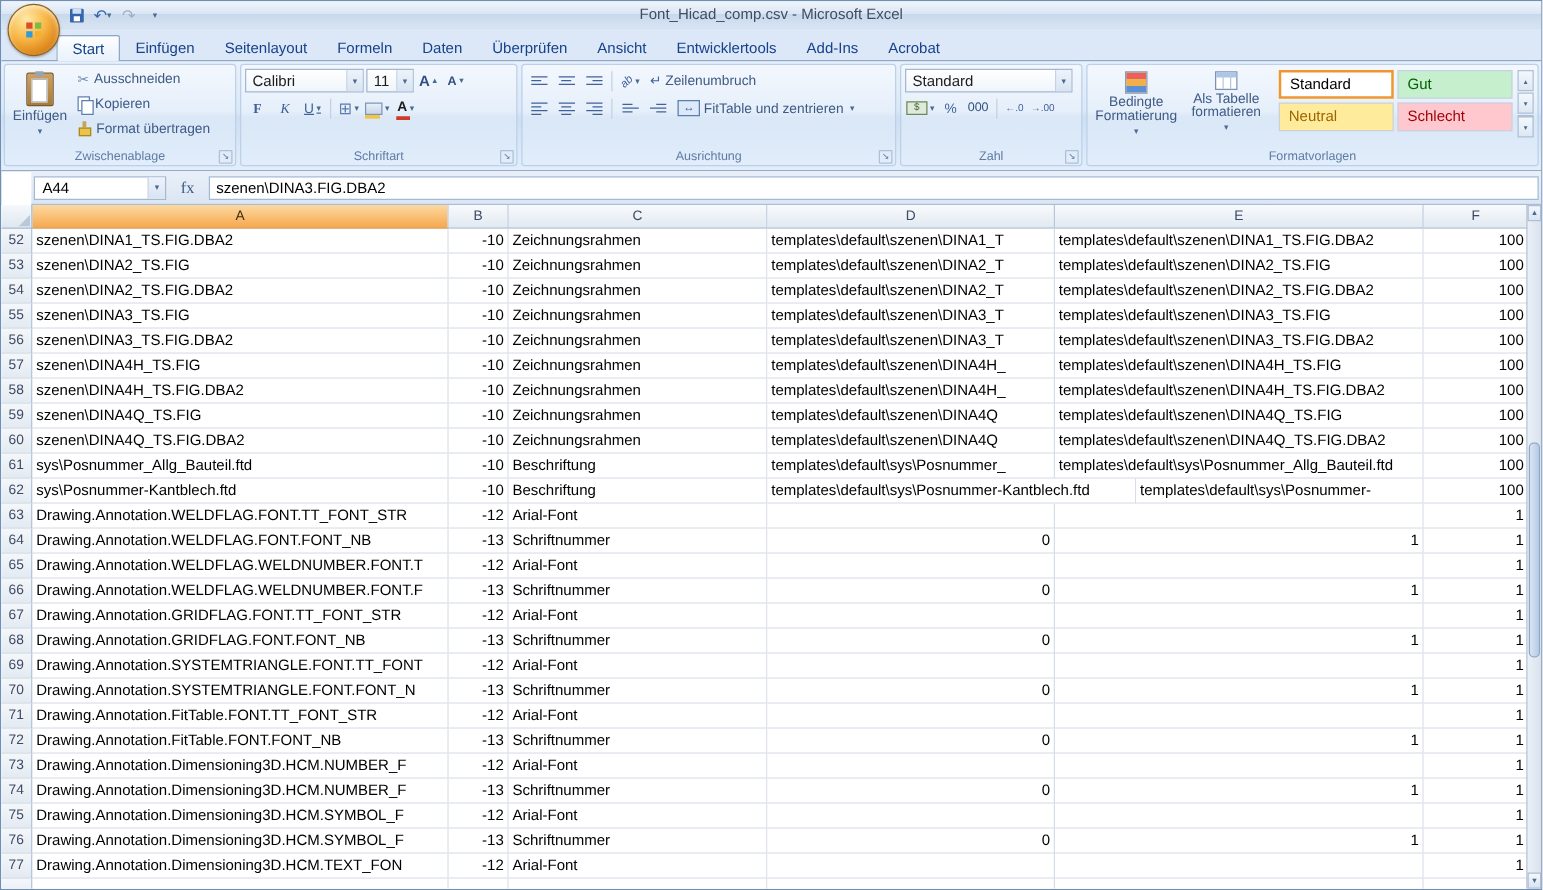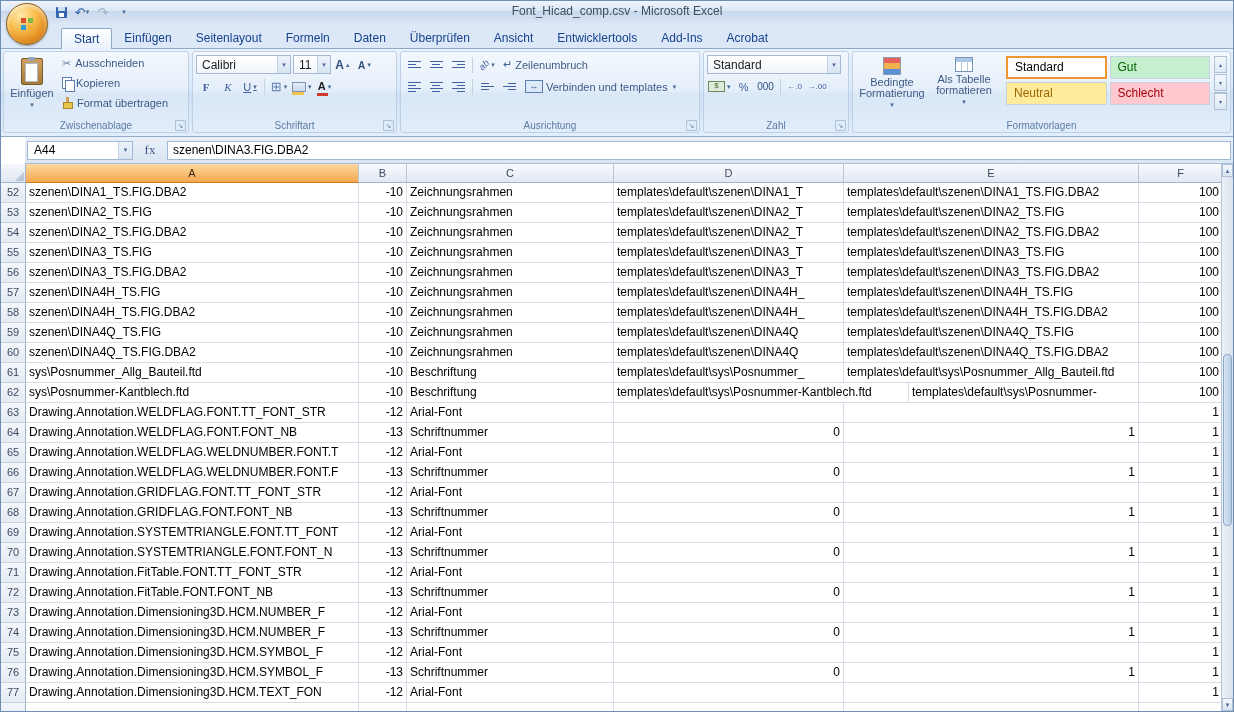--- a/index.html
+++ b/index.html
@@ -18,21 +18,21 @@
   .qat{position:absolute;left:52px;top:0;height:22px;display:flex;align-items:center;gap:5px;z-index:10;}
   .qbtn{display:inline-flex;align-items:center;justify-content:center;height:18px;min-width:16px;}
   .ic-save{width:11px;height:11px;background:#3565ad;position:relative;border-radius:1px;display:inline-block;}
   .ic-save::before{content:"";position:absolute;left:2px;top:0;width:7px;height:4px;background:#cfe0f2;}
   .ic-save::after{content:"";position:absolute;left:3px;bottom:1px;width:5px;height:4px;background:#fff;}
   .g-undo{color:#3565ad;font-size:13px;line-height:13px;}
   .g-redo{color:#9fb0c4;font-size:13px;line-height:13px;}
   .tinyarw{font-size:7px;color:#4a6a95;}
   
   .tabrow{position:absolute;top:22px;left:0;right:0;height:25px;background:#dce8f7;z-index:3;
-    display:flex;align-items:flex-end;padding-left:60px;box-sizing:border-box;}
+    display:flex;align-items:flex-end;padding-left:44px;box-sizing:border-box;}
   .tab{height:20px;line-height:20px;padding:0 12px;font-size:12px;color:#15428b;white-space:nowrap;}
   .tab.active{background:linear-gradient(#fdfeff,#e9f1fb);border:1px solid #8ea8c8;border-bottom:none;
     border-radius:2px 2px 0 0;margin-bottom:-1px;position:relative;z-index:4;}
   
   .ribbon{position:absolute;top:47px;left:0;right:0;height:89px;box-sizing:border-box;
     background:linear-gradient(#e8f1fc,#dae8f8 46%,#cddff3 52%,#e2eefc);
     border-top:1px solid #8ea8c8;border-bottom:1px solid #95abc6;
     display:flex;gap:3px;padding:2px 2px 0;}
   .group{position:relative;height:82px;border:1px solid #bdd0e7;border-radius:3px;box-sizing:border-box;
     background:linear-gradient(rgba(255,255,255,.5),rgba(255,255,255,.05));padding:2px 3px 14px;}
@@ -223,21 +223,21 @@
           <div class="smallcmd">
             <span class="ic-brush"></span>
             <span>Format übertragen</span>
           </div>
         </div>
       </div>
       <span class="glabel">Zwischenablage</span>
       <span class="launcher">↘</span>
     </div>
 
-    <div class="group" style="width:205px;">
+    <div class="group" style="width:222px;">
       <div class="rrow">
         <div class="combo w95">
           <span>Calibri</span>
           <span class="carw">▾</span>
         </div>
         <div class="combo w38">
           <span>11</span>
           <span class="carw">▾</span>
         </div>
         <div class="btn">
@@ -342,21 +342,21 @@
           </div>
         <div class="btn">
             <span class="li right">
               <i class="s"></i>
               <i></i>
               <i class="s"></i>
             </span>
           </div>
         <div class="txtbtn">
           <span class="ic-merge"></span>
-          <span>Verbinden und templates</span>
+          <span>FitTable und zentrieren</span>
           <span class="arw">▾</span>
         </div>
       </div>
       <span class="glabel">Ausrichtung</span>
       <span class="launcher">↘</span>
     </div>
 
     <div class="group" style="width:146px;">
       <div class="rrow">
         <div class="combo w134">

